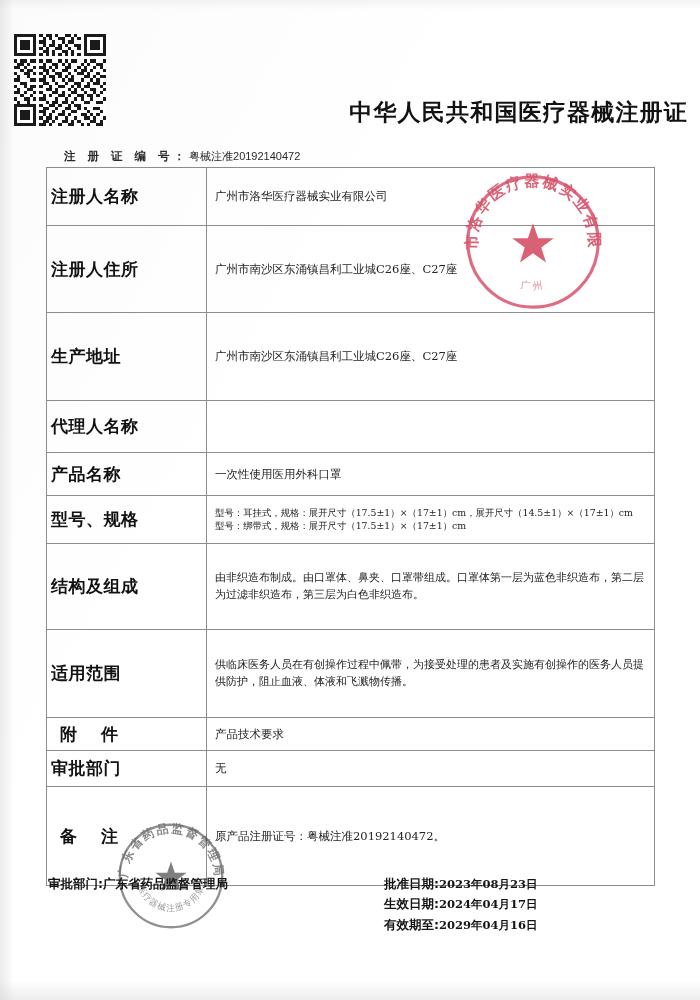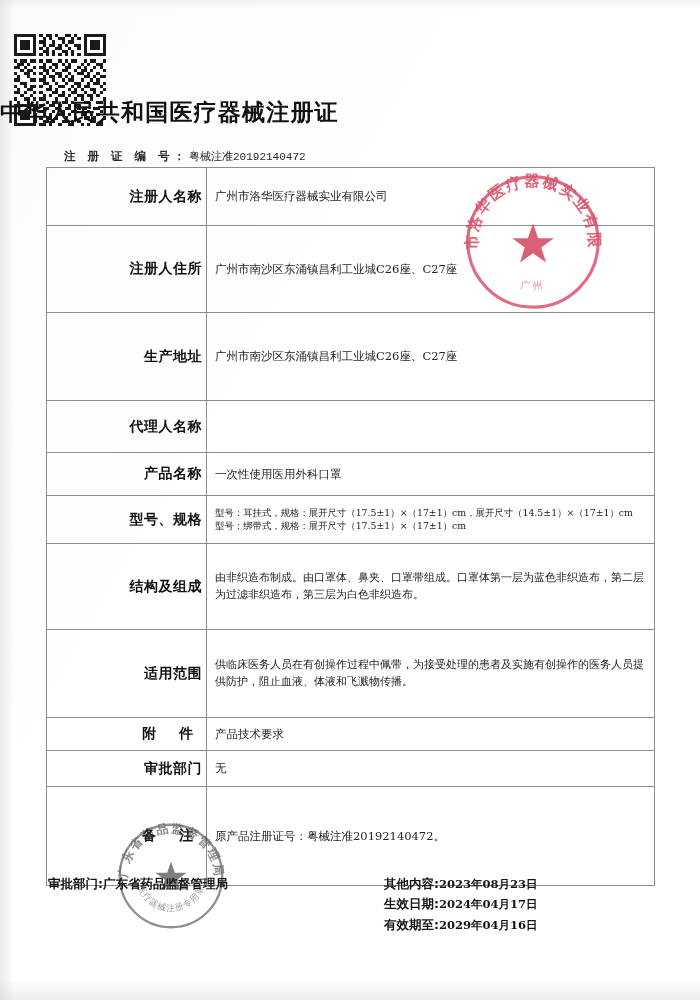--- a/index.html
+++ b/index.html
@@ -50,23 +50,23 @@
     left: 14px;
     top: 30px;
     width: 92px;
     height: 100px;
   }
 
   
   .title {
     position: absolute;
     left: 0;
-    right: 2px;
+    right: 12px;
     top: 97px;
-    text-align: left;
+    text-align: right;
     font-size: 23px;
     font-weight: bold;
     letter-spacing: 1.2px;
     color: #121212;
     font-family: "DejaVu Sans", "Liberation Sans", sans-serif;
   }
 
   .reg-no {
     position: absolute;
     left: 64px;
@@ -75,43 +75,43 @@
     color: #2a2a2a;
     white-space: nowrap;
   }
   .reg-no .lbl {
     letter-spacing: 4px;
     font-weight: bold;
     font-size: 11.5px;
   }
   .reg-no .val {
     letter-spacing: 0px;
-    font-family: Liberation Mono, monospace;
+    font-family: Liberation Sans, sans-serif;
     font-size: 11px;
   }
 
   
   .cert-table {
     position: absolute;
     left: 46px;
     top: 167px;
     width: 609px;
     border-collapse: collapse;
     table-layout: fixed;
   }
   .cert-table td {
     border: 1px solid #8d8d8d;
     padding: 0;
     vertical-align: middle;
   }
   .cert-table td.label {
     width: 151px;
-    text-align: right;
-    font-weight: bold;
-    font-size: 14px;
+    text-align: left;
+    font-weight: bold;
+    font-size: 17px;
     letter-spacing: 0.5px;
     color: #111;
     padding: 2px 4px;
   }
   .cert-table td.label.spaced {
     letter-spacing: 9px;
     text-indent: 9px;
     margin-top: 32px;
   }
   .cert-table td.value {
@@ -529,18 +529,18 @@
         <textPath href="#sealArcBlkBot" startOffset="50%" text-anchor="middle">医疗器械注册专用章</textPath>
       </text>
     </svg>
   </div>
 
   <div class="footer-left">
     <span>审批部门:</span><span class="dept">广东省药品监督管理局</span>
   </div>
 
   <div class="footer-right" id="dates-block">
-      <div class="dline"><span>其他内容:</span><span class="dval">2023年08月23日</span></div>
+      <div class="dline"><span>批准日期:</span><span class="dval">2023年08月23日</span></div>
       <div class="dline"><span>生效日期:</span><span class="dval">2024年04月17日</span></div>
       <div class="dline"><span>有效期至:</span><span class="dval">2029年04月16日</span></div>
     </div>
 
 </div>
 
 </body></html>

